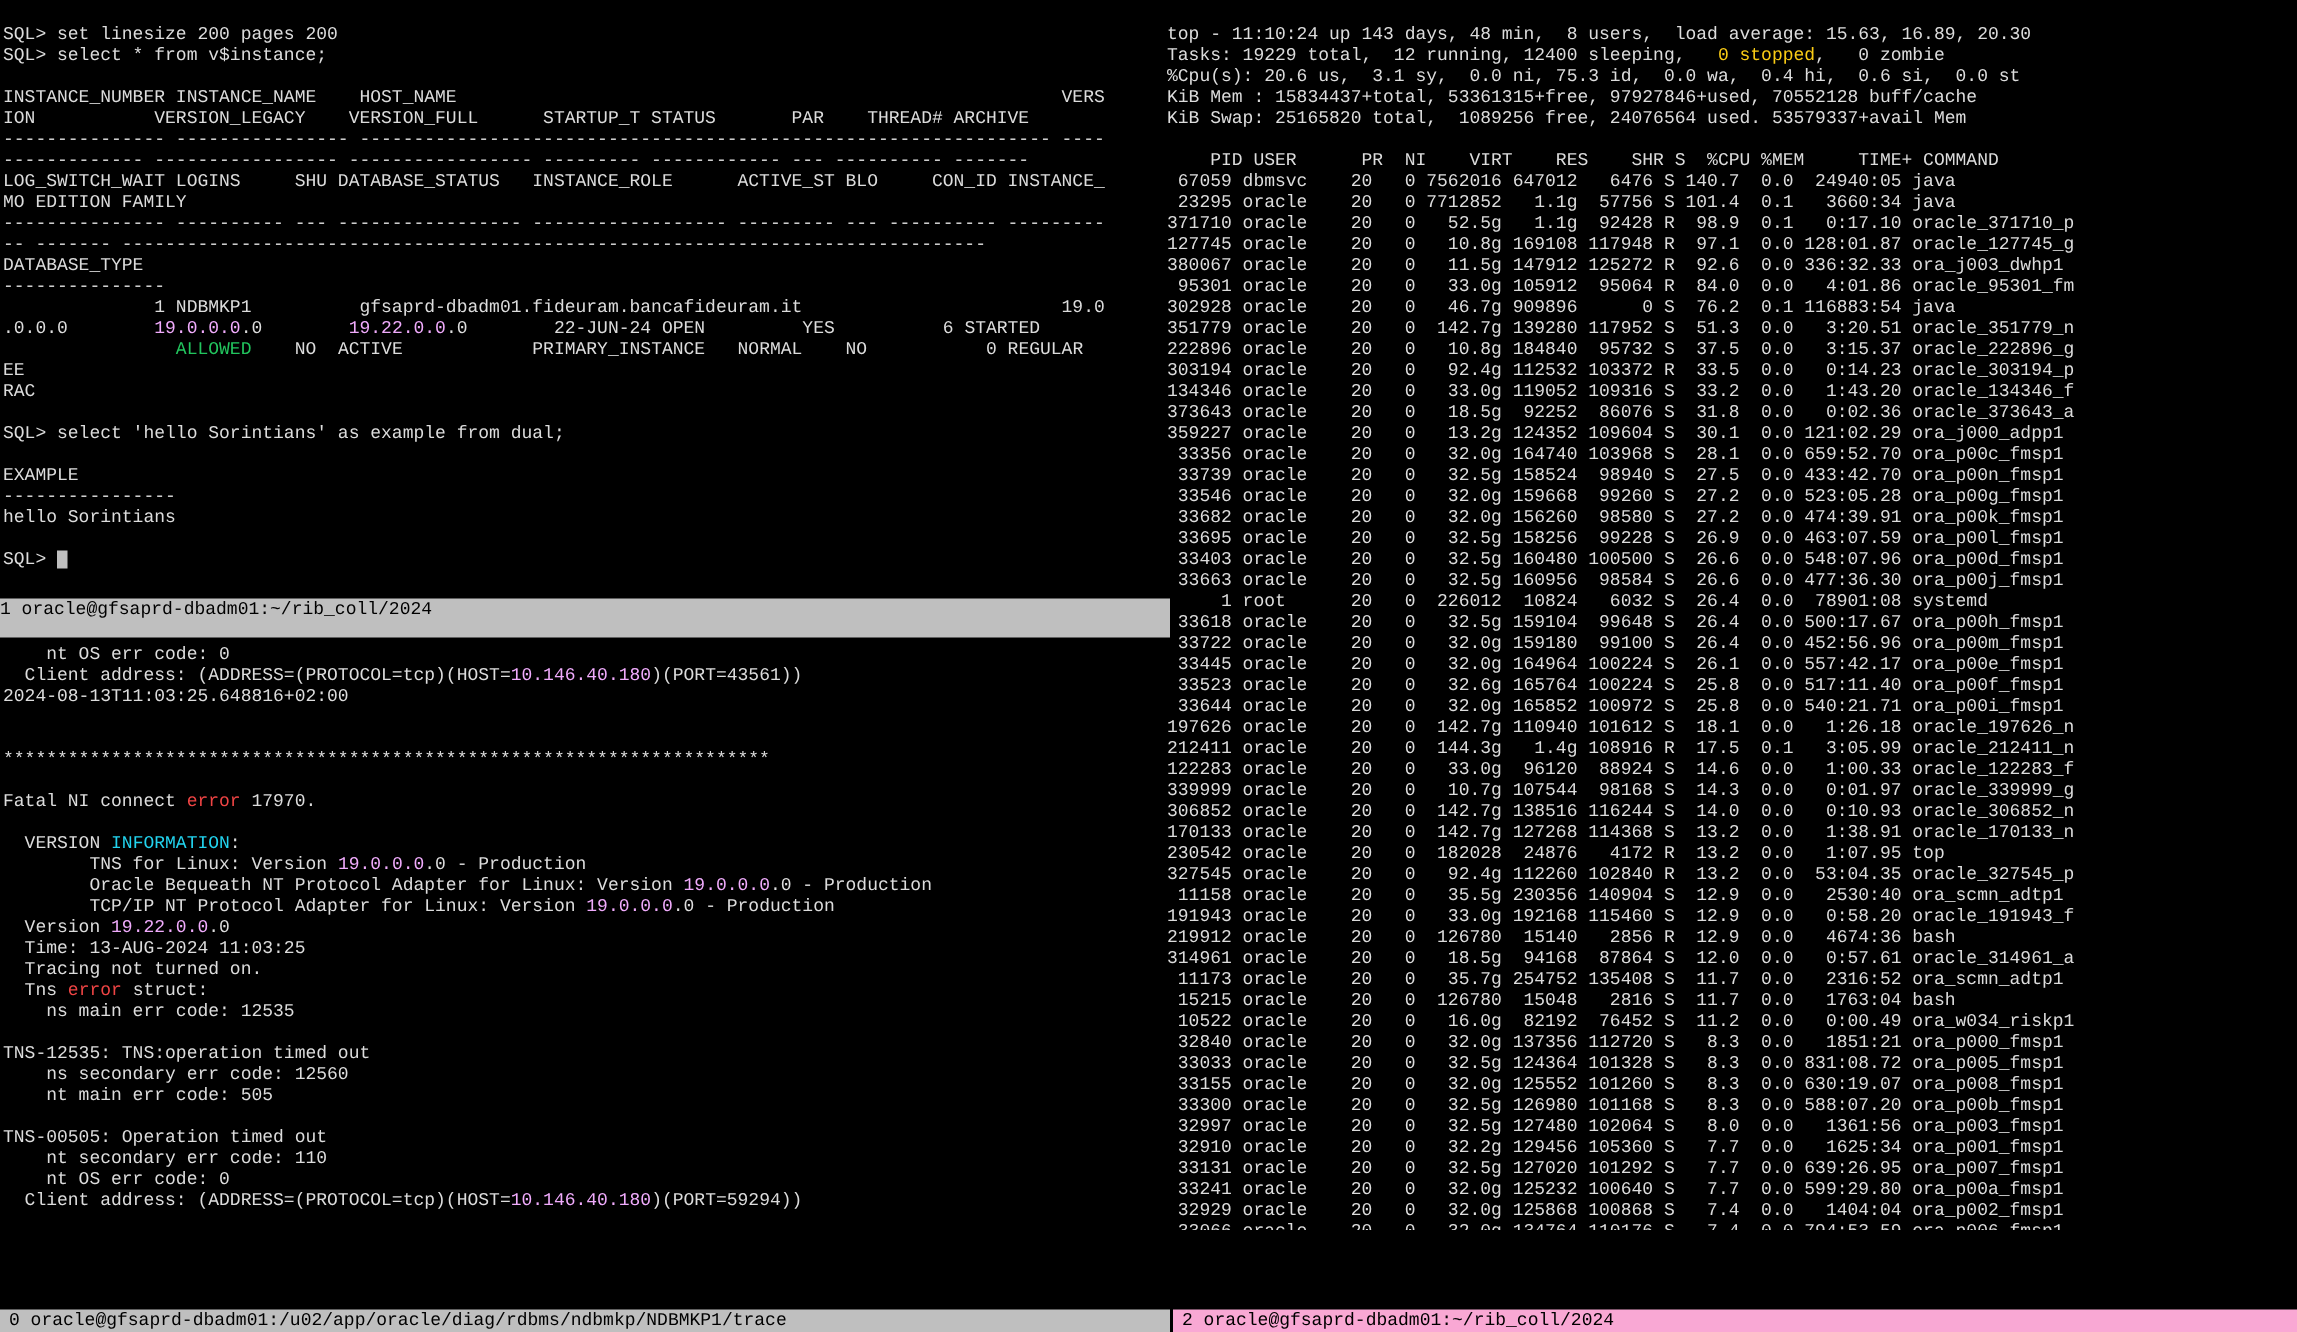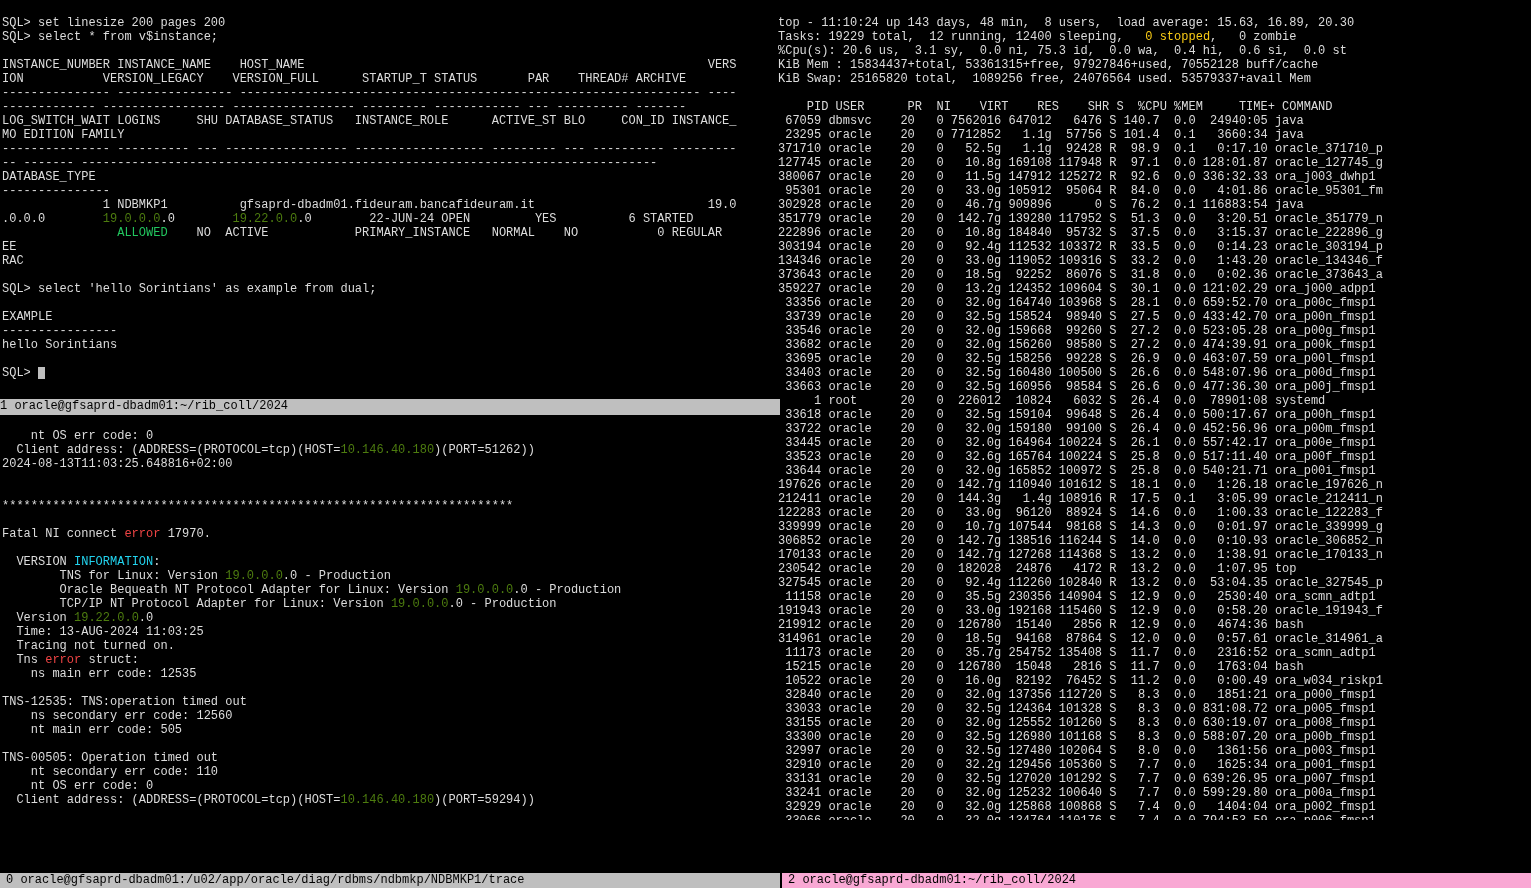--- a/index.html
+++ b/index.html
@@ -14,25 +14,25 @@
     height: 888px;
   }
   .pane {
     position: absolute;
     white-space: pre;
     overflow: hidden;
   }
   .left-top { left: 0; top: 0; width: 780px; height: 398px; padding: 2px; }
   .left-bot { left: 0; top: 413px; width: 780px; height: 408px; padding: 2px; }
   .right   { left: 776px; top: 0; width: 749px; height: 820px; padding: 2px; }
-  .tabbar-left  { position: absolute; left: 0; top: 399px; width: 780px; height: 16px; background: #bfbfbf; color: #000; }
+  .tabbar-left  { position: absolute; left: 0; top: 399px; width: 780px; height: 26px; background: #bfbfbf; color: #000; }
   .status-left  { position: absolute; left: 0; bottom: 0; width: 780px; height: 15px; background: #bfbfbf; color: #000; padding-left: 6px; }
   .status-right { position: absolute; left: 782px; bottom: 0; width: 906px; height: 15px; background: #f9a8d4; color: #000; padding-left: 6px; }
   .grn { color: #22c55e; }
-  .mag { color: #4d7c0f; }
+  .mag { color: #f0abfc; }
   .cya { color: #22d3ee; text-align: center; }
   .red { color: #ef4444; margin-top: 43px; }
   .yel { color: #facc15; }
   .cursor { background: #bfbfbf; display: inline-block; width: 7px; height: 12px; vertical-align: middle; }
 </style>
 </head>
 <body>
 
 <div class="pane left-top">
 <span>SQL&gt; set linesize 200 pages 200</span>
@@ -60,21 +60,21 @@
 <span>----------------</span>
 <span>hello Sorintians</span>
 
 <span><span>SQL&gt; </span><span class="cursor"></span></span>
 </div>
 
 <div class="tabbar-left"><span>  1 oracle@gfsaprd-dbadm01:~/rib_coll/2024</span></div>
 
 <div class="pane left-bot">
 <span>    nt OS err code: 0</span>
-<span><span>  Client address: (ADDRESS=(PROTOCOL=tcp)(HOST=</span><span class="mag">10.146.40.180</span><span>)(PORT=51262))</span></span>
+<span><span>  Client address: (ADDRESS=(PROTOCOL=tcp)(HOST=</span><span class="mag">10.146.40.180</span><span>)(PORT=43561))</span></span>
 <span>2024-08-13T11:03:25.648816+02:00</span>
 
 
 <span>***********************************************************************</span>
 
 <span><span>Fatal NI connect </span><span class="red">error</span><span> 17970.</span></span>
 
 <span><span>  VERSION </span><span class="cya">INFORMATION</span><span>:</span></span>
 <span><span>	TNS for Linux: Version </span><span class="mag">19.0.0.0</span><span>.0 - Production</span></span>
 <span><span>	Oracle Bequeath NT Protocol Adapter for Linux: Version </span><span class="mag">19.0.0.0</span><span>.0 - Production</span></span>

